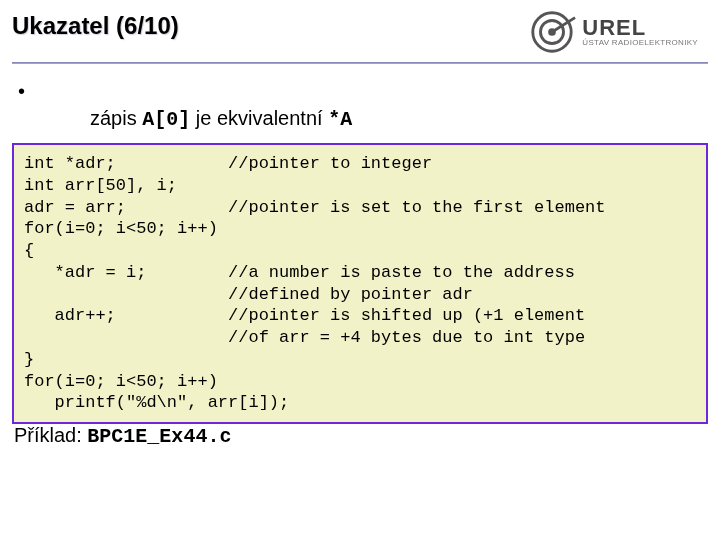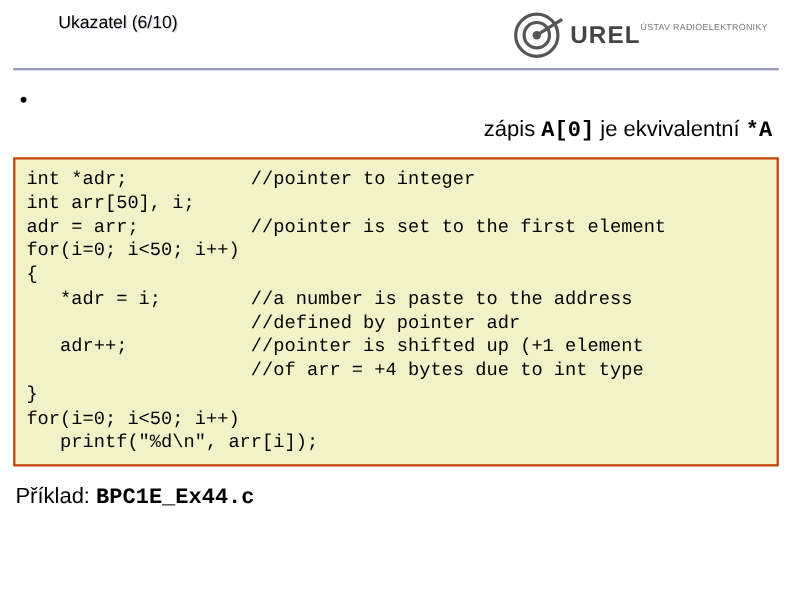--- a/index.html
+++ b/index.html
@@ -13,60 +13,59 @@
     position: relative;
     overflow: hidden;
   }
   .header {
     display: flex;
     justify-content: space-between;
     align-items: flex-start;
     padding: 12px 22px 0 12px;
   }
   .title {
-    font-size: 16px;
-    font-weight: normal;
+    font-size: 24px;
+    font-weight: bold;
     text-shadow: 1px 1px 1px rgba(100,100,140,0.3);
-    margin-left: 41px;
   }
   .logo-block {
     display: flex;
     align-items: center;
     gap: 6px;
     margin-top: -4px;
   }
   .logo-svg { width: 48px; height: 48px; }
-  .logo-text { display: flex; flex-direction: row; line-height: 1; }
+  .logo-text { display: flex; flex-direction: column; line-height: 1; }
   .logo-text .big { font-size: 22px; font-weight: bold; letter-spacing: 1px; color:#444; }
   .logo-text .small { font-size: 8px; color:#777; letter-spacing: 0.3px; }
   .hr {
     height: 2px;
     margin: 6px 12px 0 12px;
     background: linear-gradient(#7a7ab0, #b0b0d0);
   }
   .content {
     padding: 14px 18px 0 18px;
     font-size: 20px;
     line-height: 1.35;
   }
   .bullet-line { display: flex; gap: 6px; }
-  .indent { margin-left: 56px; text-align: right; }
+  .indent { margin-left: 72px; }
   .mono { font-family: "Courier New", monospace; font-weight: bold; }
   .codebox {
     margin: 10px 12px 0 12px;
-    border: 2px solid #c2410c;
+    border: 2px solid #6d28d9;
     background: #f2f2c8;
     padding: 8px 10px;
     font-family: "Courier New", monospace;
     font-size: 17px;
     line-height: 1.28;
     white-space: pre;
   }
   .footer {
-    padding: 16px 14px 0 14px;
+    padding: 0 14px 0 14px;
     font-size: 20px;
   }
 </style>
 </head>
 <body>
 
 <div class="header">
   <div class="title">Ukazatel (6/10)</div>
   <div class="logo-block">
     <svg class="logo-svg" viewBox="0 0 100 100">

